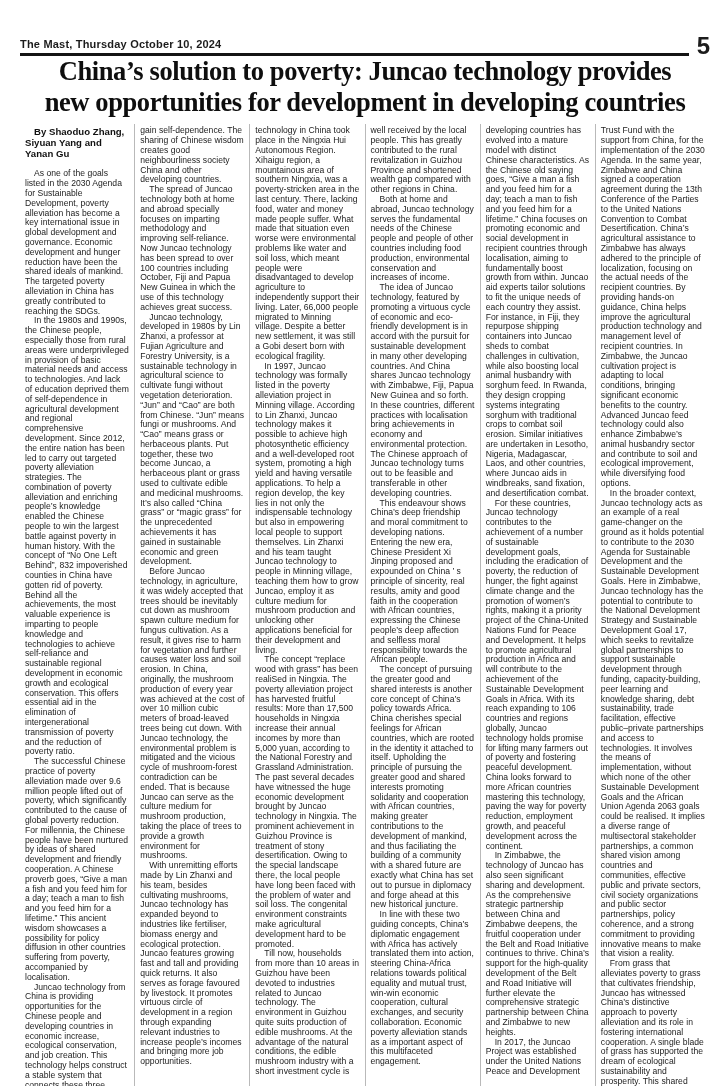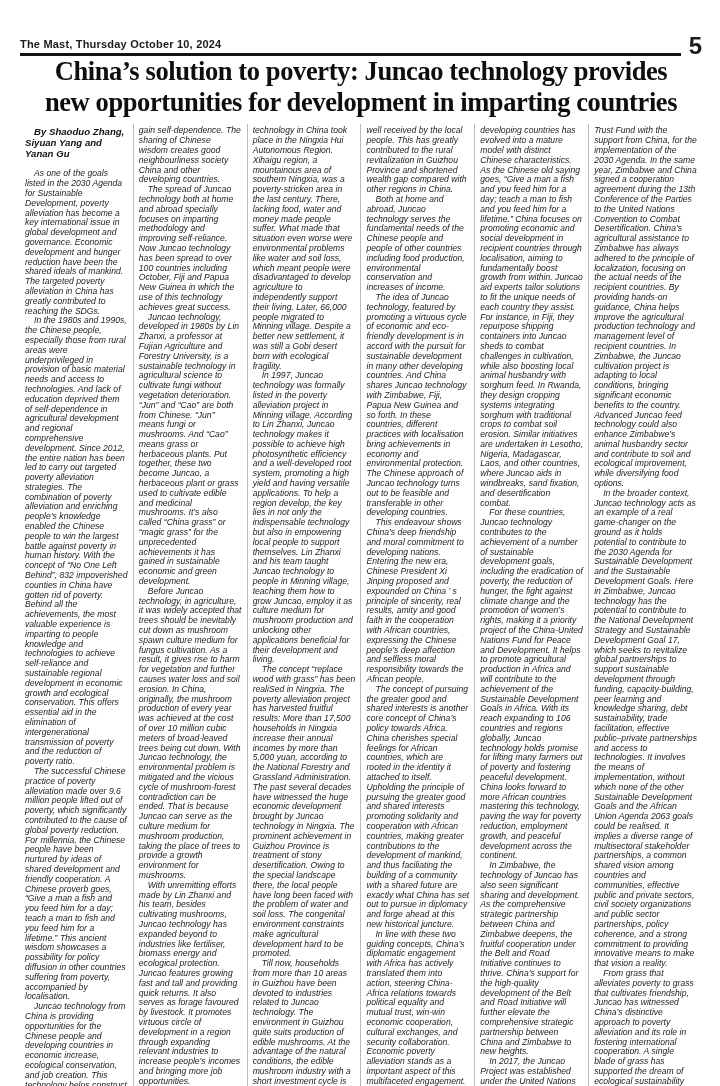--- a/index.html
+++ b/index.html
@@ -1,18 +1,18 @@
 <!DOCTYPE html>
 <html><head>
 <meta charset="utf-8">
 <style>
   html,body{margin:0;padding:0;background:#e8e8e8;}
   .page{
     width:720px;height:1086px;background:#ffffff;box-sizing:border-box;
-    padding:36px 18px 8px 20px;margin:0 auto;position:relative;overflow:hidden;
+    padding:36px 10px 8px 20px;margin:0 auto;position:relative;overflow:hidden;
     font-family:"Liberation Sans",sans-serif;color:#1c1c1c;
   }
   .topbar{display:flex;align-items:flex-end;}
   .topbar-left{
     flex:1;border-bottom:3px solid #141414;padding-bottom:3px;
     font-size:11px;font-weight:bold;letter-spacing:0.2px;
   }
   .page-num{
     font-size:24px;font-weight:bold;line-height:0.85;margin-left:8px;
     font-family:"Liberation Sans",sans-serif;
@@ -21,40 +21,40 @@
     font-family:"Liberation Serif",serif;font-weight:bold;text-align:center;
     font-size:26.5px;line-height:1.17;letter-spacing:-0.4px;color:#0e0e0e;
     margin:0 0 6px 0;
   }
   .columns{display:flex;align-items:stretch;margin-top:2px;}
   .column{
     flex:1 1 0;padding:2px 5px 0 5px;min-width:0;
     font-size:8.6px;line-height:9.8px;text-align:left;
   }
   .column + .column{border-left:1px solid #b9b9b9;}
-  .para{margin:0;text-indent:9px;word-spacing:0.1px;font-style:italic;}
+  .para{margin:0;text-indent:9px;word-spacing:0.1px;}
   .para.cont{text-indent:0;}
   .para.byline{
     font-weight:bold;font-size:9.6px;line-height:11px;
     margin-bottom:10px;text-indent:9px;color:#111;
   }
 </style>
 </head>
 <body>
 
 <div class="page">
 
   <div class="topbar">
     <div class="topbar-left">The Mast, Thursday October 10, 2024</div>
     <div class="page-num">5</div>
   </div>
 
   <div class="headline">
     <div>China’s solution to poverty: Juncao technology provides</div>
-    <div>new opportunities for development in imparting countries</div>
+    <div>new opportunities for development in developing countries</div>
   </div>
 
   <div class="columns">
       <div class="column">
         <p class="para byline">By Shaoduo Zhang, Siyuan Yang and Yanan Gu</p>
         <p class="para">As one of the goals listed in the 2030 Agenda for Sustainable Development, poverty alleviation has become a key international issue in global development and governance. Economic development and hunger reduction have been the shared ideals of mankind. The targeted poverty alleviation in China has greatly contributed to reaching the SDGs.</p>
         <p class="para">In the 1980s and 1990s, the Chinese people, especially those from rural areas were underprivileged in provision of basic material needs and access to technologies. And lack of education deprived them of self-dependence in agricultural development and regional comprehensive development. Since 2012, the entire nation has been led to carry out targeted poverty alleviation strategies. The combination of poverty alleviation and enriching people’s knowledge enabled the Chinese people to win the largest battle against poverty in human history. With the concept of “No One Left Behind”, 832 impoverished counties in China have gotten rid of poverty. Behind all the achievements, the most valuable experience is imparting to people knowledge and technologies to achieve self-reliance and sustainable regional development in economic growth and ecological conservation. This offers essential aid in the elimination of intergenerational transmission of poverty and the reduction of poverty ratio.</p>
         <p class="para">The successful Chinese practice of poverty alleviation made over 9.6 million people lifted out of poverty, which significantly contributed to the cause of global poverty reduction. For millennia, the Chinese people have been nurtured by ideas of shared development and friendly cooperation. A Chinese proverb goes, “Give a man a fish and you feed him for a day; teach a man to fish and you feed him for a lifetime.” This ancient wisdom showcases a possibility for policy diffusion in other countries suffering from poverty, accompanied by localisation.</p>
         <p class="para">Juncao technology from China is providing opportunities for the Chinese people and developing countries in economic increase, ecological conservation, and job creation. This technology helps construct a stable system that connects these three aspects to help people in impoverished areas</p>
       </div>

